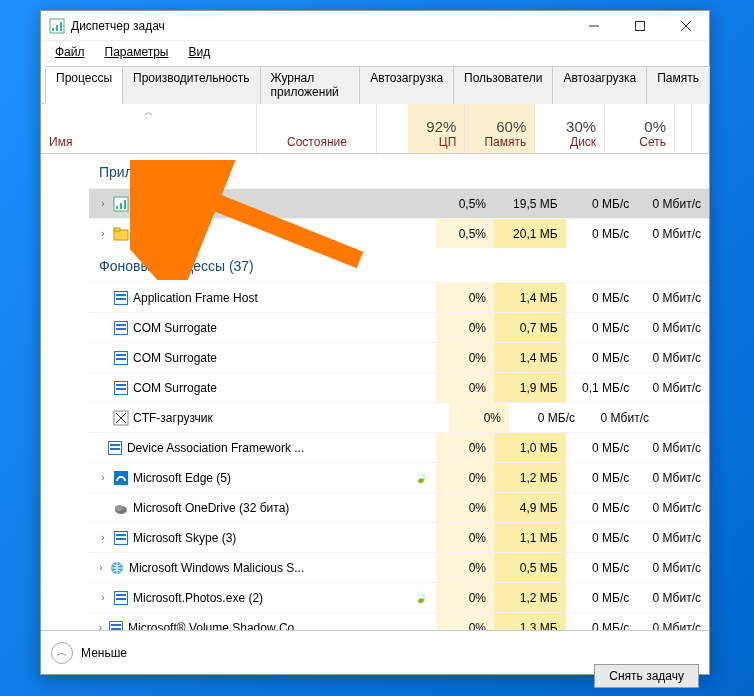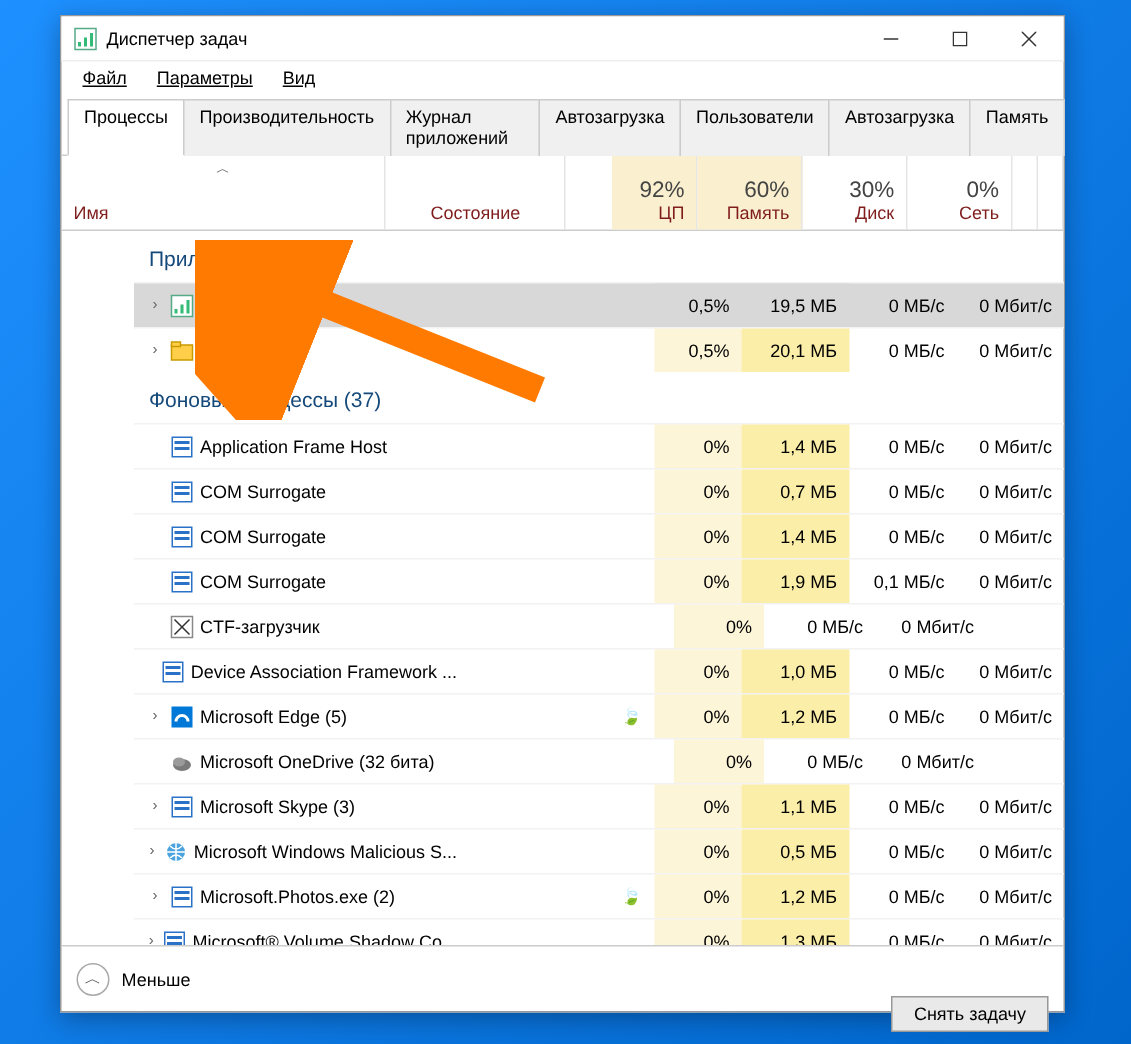--- a/index.html
+++ b/index.html
@@ -427,20 +427,21 @@
             <span class="pi">
               <svg viewBox="0 0 16 16">
                 <ellipse cx="8" cy="10" rx="6" ry="4" fill="#7a7a7a"></ellipse>
                 <ellipse cx="6" cy="8" rx="4" ry="3" fill="#9a9a9a"></ellipse>
               </svg>
             </span>
             <span>Microsoft OneDrive (32 бита)</span>
           </div>
           <div class="cell c-state"></div>
           <div class="cell num c-cpu">0%</div>
+          <div class="cell num c-mem">4,9 МБ</div>
           <div class="cell num c-disk">0 МБ/с</div>
           <div class="cell num c-net">0 Мбит/с</div>
         </div>
         <div class="row">
           <div class="cell c-name">
             <span class="expander">›</span>
             <span class="pi">
               <svg viewBox="0 0 16 16">
                 <rect x="1.5" y="1.5" width="13" height="13" fill="#fff" stroke="#2a72c8"></rect>
                 <rect x="3" y="4" width="10" height="2" fill="#2a72c8"></rect>

